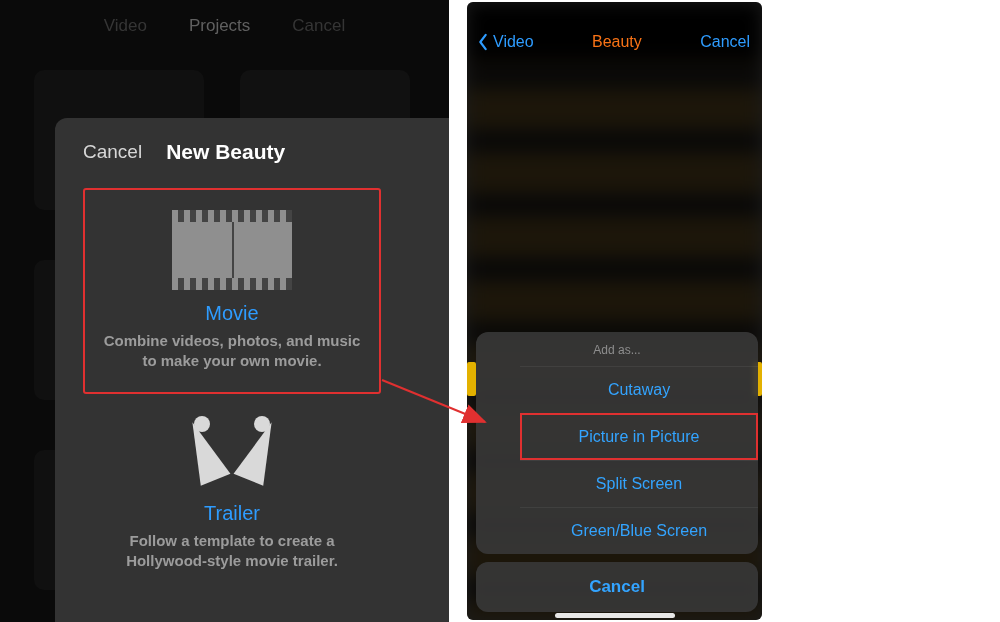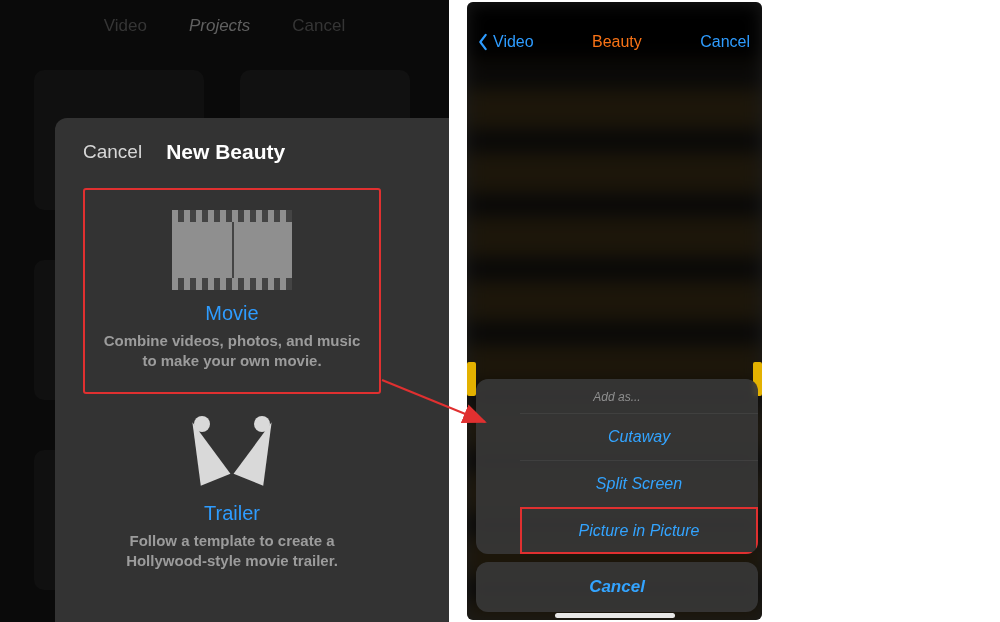--- a/index.html
+++ b/index.html
@@ -9,21 +9,21 @@
   
   .phone-left {
     position: absolute; left: 0; top: 0; width: 449px; height: 622px;
     background: #0a0a0a; overflow: hidden;
   }
   .pl-tabs {
     position: absolute; top: 16px; left: 0; width: 100%;
     display: flex; justify-content: center; gap: 42px;
     color: #3d3d3d; font-size: 17px; opacity: .85;
   }
-  .pl-tabs span[data-active="true"] { color: #6f6f6f; font-style: italic; }
+  .pl-tabs span[data-active="true"] { color: #6f6f6f; }
   .pl-bg-cards { position: absolute; inset: 0; }
   .pl-bg-card {
     position: absolute; background: #141414; border-radius: 10px;
     width: 170px; height: 140px; opacity: .6;
   }
   .pl-bg-card.tl { left: 34px;  top: 70px; }
   .pl-bg-card.tr { left: 240px; top: 70px; opacity: .7; }
   .pl-bg-card.ml { left: 34px;  top: 260px; }
   .pl-bg-card.mr { left: 240px; top: 260px; }
   .pl-bg-card.bl { left: 34px;  top: 450px; }
@@ -82,21 +82,21 @@
   .pr-header {
     position:absolute; top:0; left:0; right:0; height:58px;
     display:flex; align-items:center; justify-content:space-between;
     padding: 22px 12px 0 10px; color:#2e9cff; font-size:16px;
   }
   .pr-back { display:flex; align-items:center; gap:4px; }
   .pr-back svg { width:12px; height:18px; }
   .pr-htitle { color:#f97316; font-size:16px; font-weight:400; }
 
   .pr-sheet {
-    position:absolute; left:9px; right:4px; bottom:8px;font-style:italic;
+    position:absolute; left:9px; right:4px; bottom:8px;
   }
   .pr-group {
     background: rgba(55,55,55,.92); border-radius:12px; overflow:hidden;
     backdrop-filter: blur(2px);
   }
   .pr-addas {
     text-align:center; color:#8e8e8e; font-size:12px; padding:11px 0 9px 0;
   }
   .pr-item {
     text-align:center; color:#33a4ff; font-size:16px; padding:14px 0;
@@ -182,22 +182,23 @@
         <span>Video</span>
       </div>
       <span class="pr-htitle">Beauty</span>
       <span>Cancel</span>
     </div>
 
     <div class="pr-sheet">
       <div class="pr-group">
         <div class="pr-addas">Add as...</div>
         <div class="pr-item">Cutaway</div>
+        <div class="pr-item hl">Picture in Picture</div>
         <div class="pr-item">Split Screen</div>
-        <div class="pr-item hl">Picture in Picture</div>
+        <div class="pr-item">Green/Blue Screen</div>
       </div>
       <div class="pr-cancel-btn">Cancel</div>
     </div>
 
     <div class="pr-homebar"></div>
   </div>
 
   <svg class="arrow-svg">
     <defs>
       <marker id="ah" markerWidth="12" markerHeight="10" refX="11" refY="5" orient="auto">

